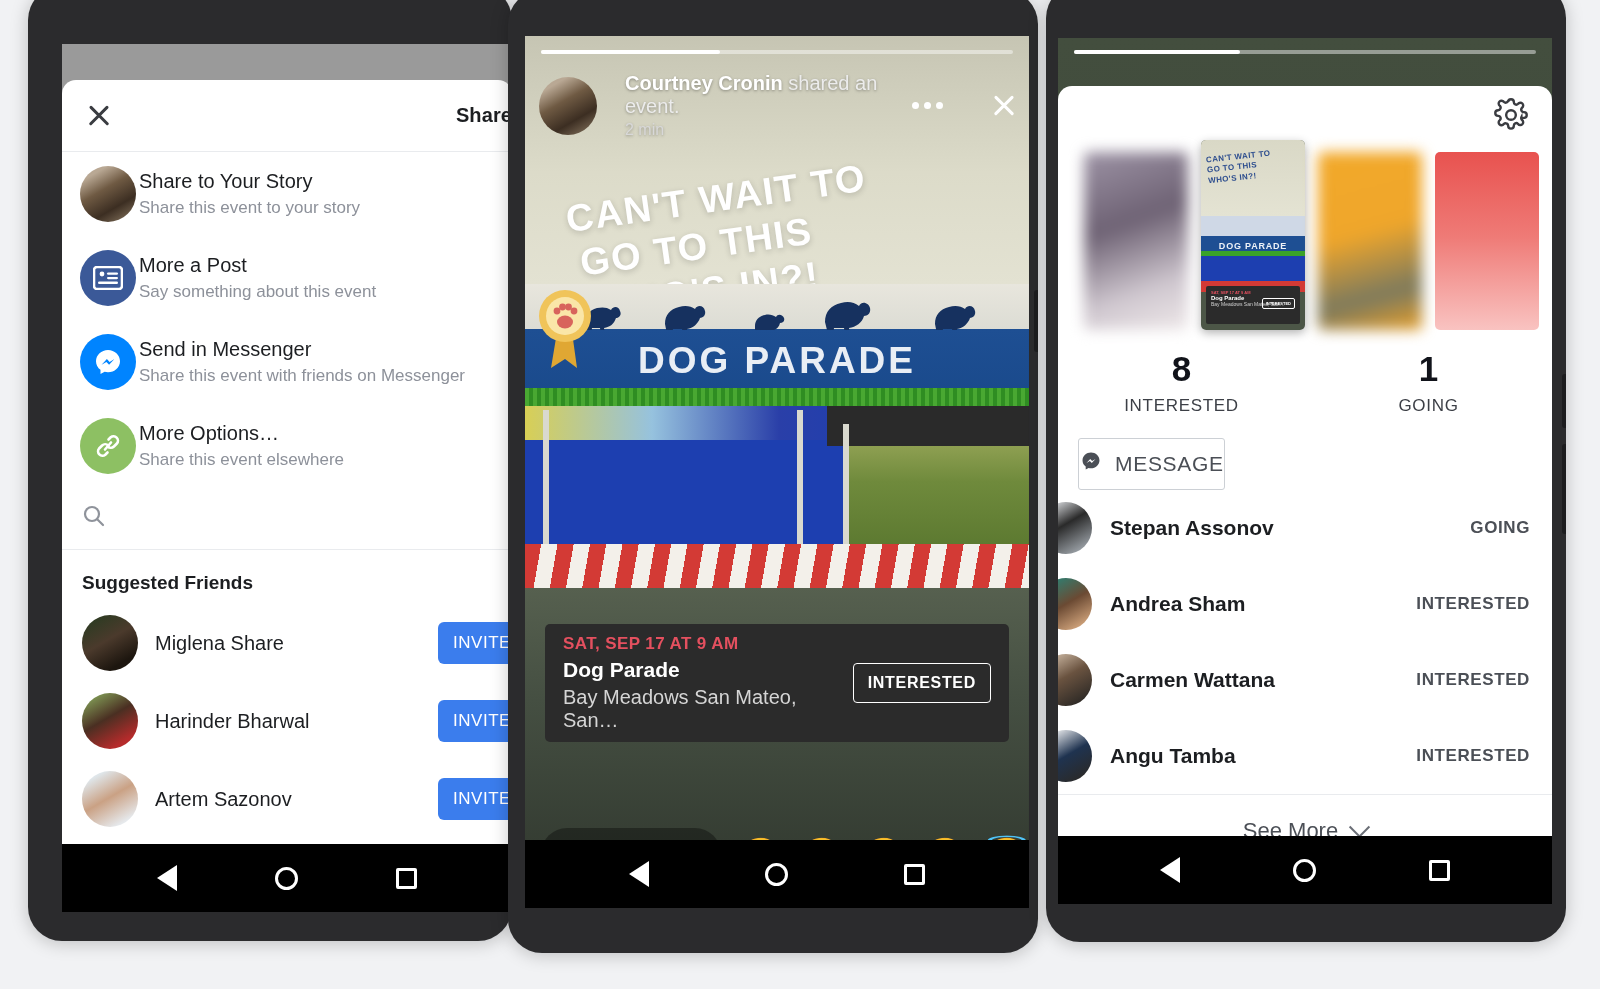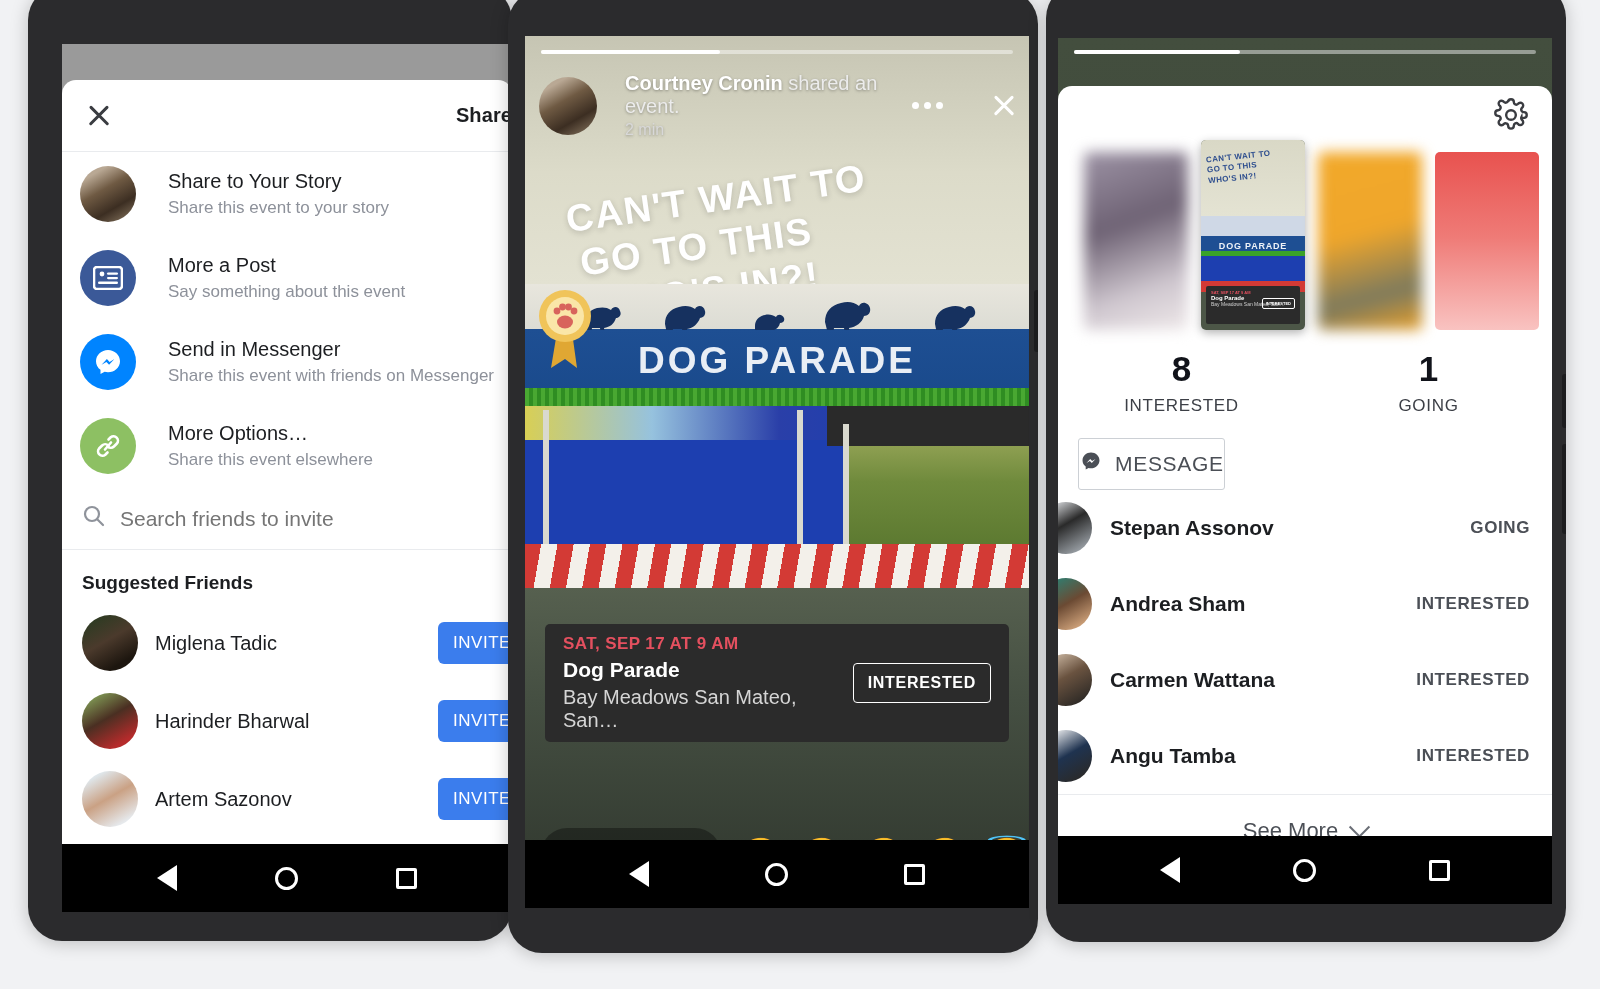--- a/index.html
+++ b/index.html
@@ -66,21 +66,21 @@
     content:""; position:absolute; left: 2px; top: 13px; width: 26px; height: 3.4px;
     background: #3a3c41; border-radius: 2px;
   }
   .x-icon:before { transform: rotate(45deg); }
   .x-icon:after  { transform: rotate(-45deg); }
   .share-title {
     position: absolute; left: 0; right: 0; text-align: right;
     font-size: 20px; font-weight: 700; color: #1c1e21; letter-spacing: .1px;
   }
 
-  .share-row { display: flex; align-items: center; padding: 14px 18px; gap: 32px; }
+  .share-row { display: flex; align-items: center; padding: 14px 18px; gap: 3px; }
   .avatar, .icon-circle {
     width: 56px; height: 56px; border-radius: 50%; flex: none; overflow: hidden;
     position: relative;
   }
   .icon-circle { display: flex; align-items: center; justify-content: center; }
   .row-text .t1 { font-size: 20px; color: #1c1e21; line-height: 1.35; }
   .row-text .t2 { font-size: 17px; color: #8d919a; line-height: 1.4; margin-top: 1px; }
 
   .search-row {
     display: flex; align-items: center; gap: 14px; padding: 10px 20px 16px;
@@ -323,28 +323,27 @@
           </div>
         </div>
 
         <div class="search-row">
           <span class="q">
             <svg width="24" height="24" viewBox="0 0 24 24">
                 <circle cx="10" cy="10" r="7" fill="none" stroke="#8f939b" stroke-width="2.2"></circle>
                 <path d="M15.2 15.2L21 21" stroke="#8f939b" stroke-width="2.2" stroke-linecap="round"></path>
               </svg>
           </span>
-          <input placeholder="Search friends to invite" style="">
         </div>
 
         <div class="sug-title">Suggested Friends</div>
 
         <div class="friend-row">
           <div class="avatar av2" style="margin-left:0"></div>
-          <div class="friend-name">Miglena Tadic</div>
+          <div class="friend-name">Miglena Share</div>
           <button class="invite-btn">INVITE</button>
         </div>
         <div class="friend-row">
           <div class="avatar av3" style="margin-left:0"></div>
           <div class="friend-name">Harinder Bharwal</div>
           <button class="invite-btn">INVITE</button>
         </div>
         <div class="friend-row">
           <div class="avatar av4" style="margin-left:0"></div>
           <div class="friend-name">Artem Sazonov</div>

